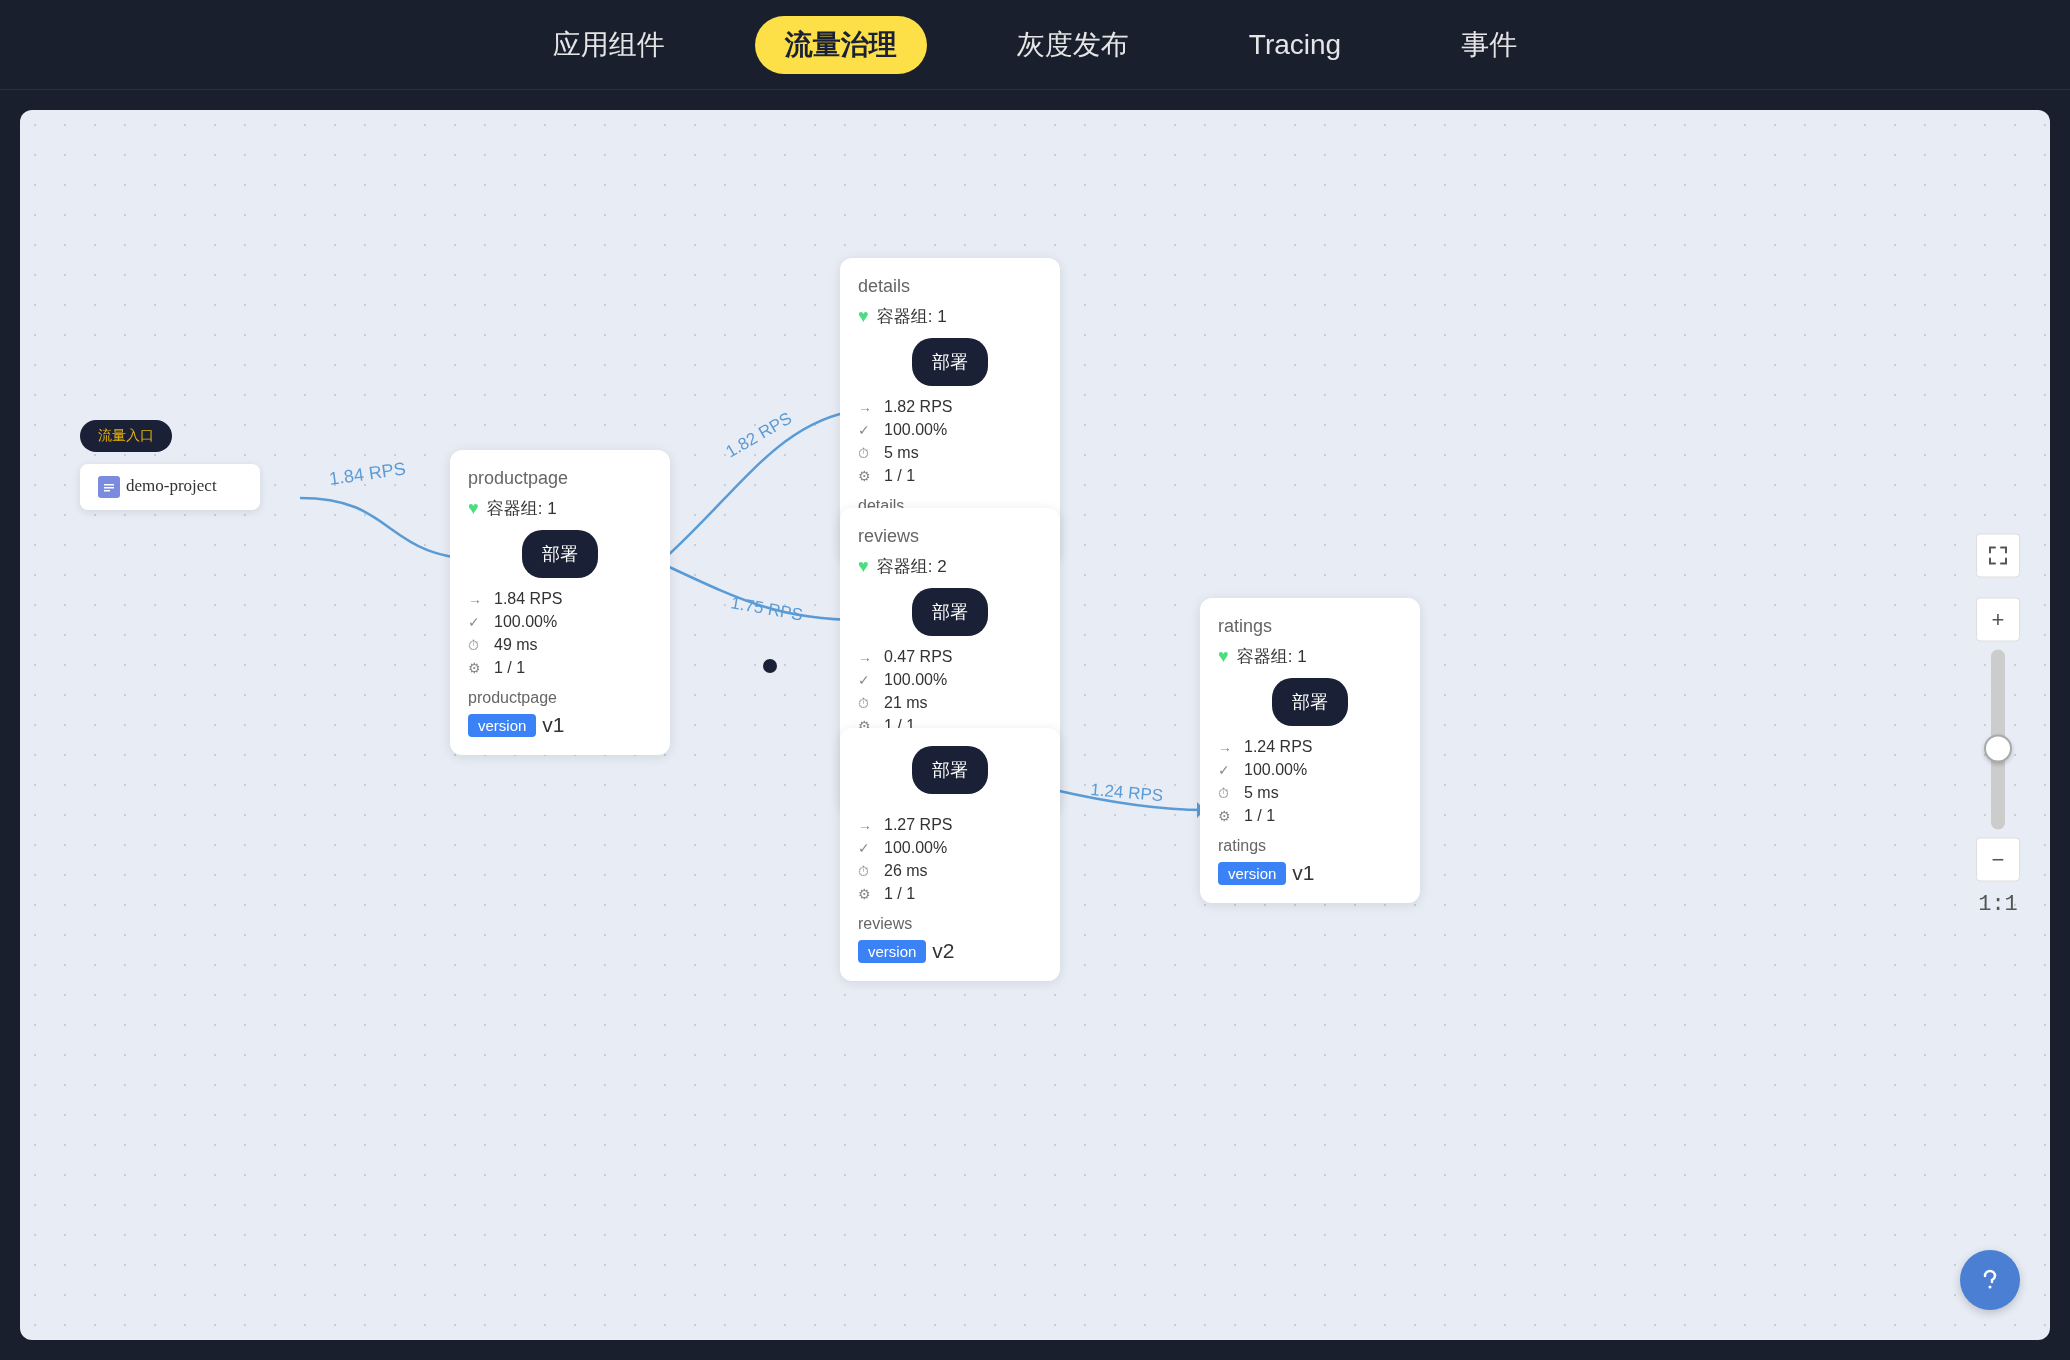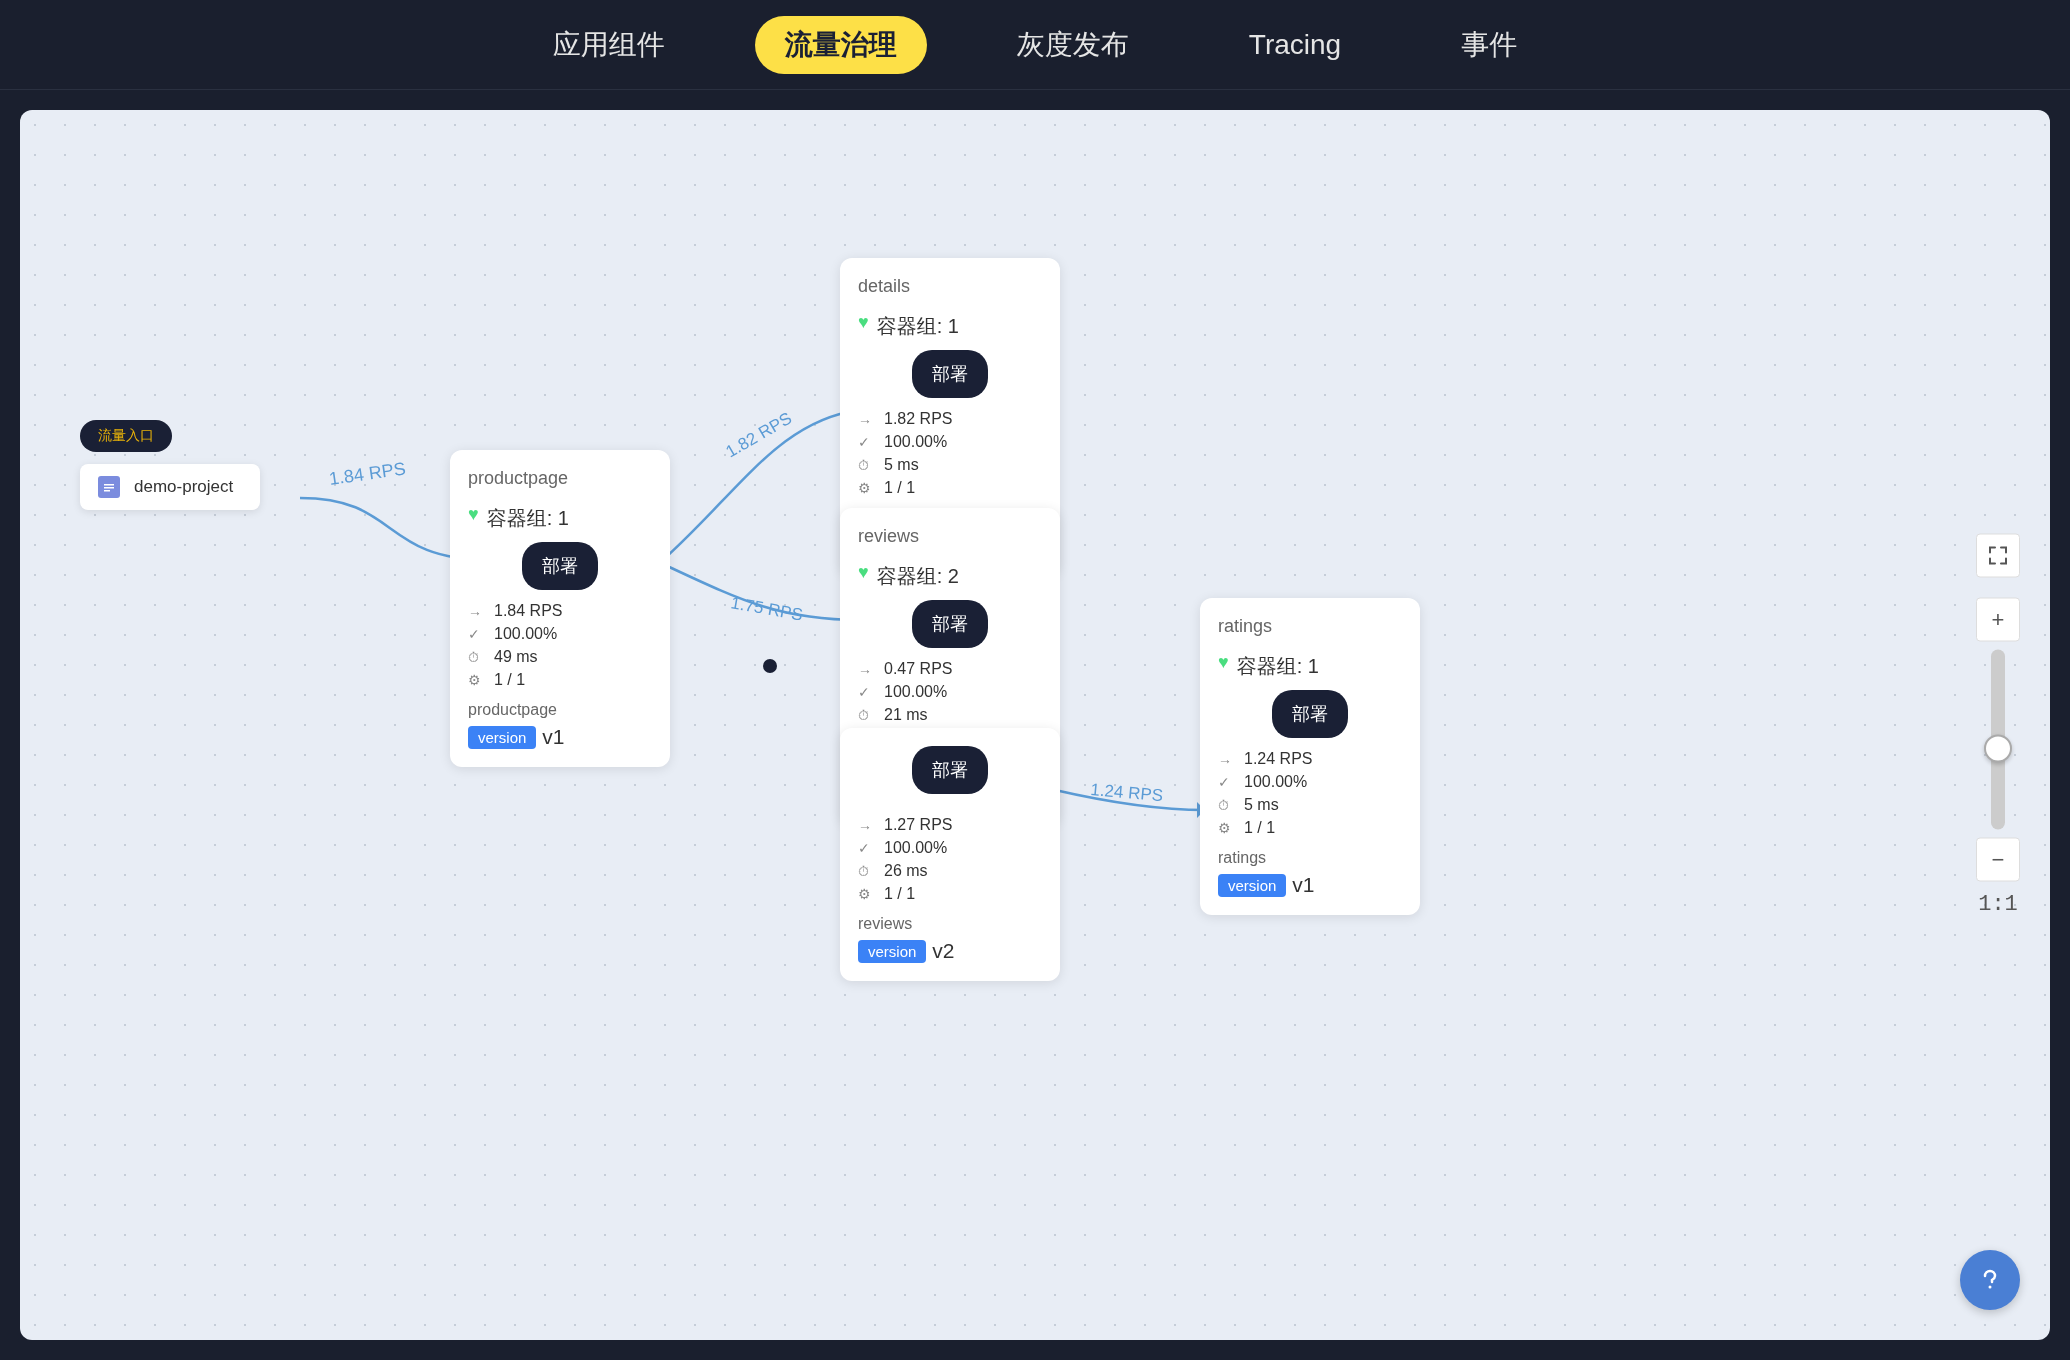--- a/index.html
+++ b/index.html
@@ -132,23 +132,22 @@
       display: flex;
       align-items: center;
       gap: 8px;
       margin-bottom: 10px;
     }
     .heart-icon {
       color: #4ade80;
       font-size: 18px;
     }
     .node-container-label {
-      font-size: 20px;
+      font-size: 17px;
       color: #333;
-      margin-top: 8px;
     }
 
     .deploy-badge {
       background: #1a2035;
       color: white;
       border-radius: 20px;
       padding: 12px 20px;
       font-size: 18px;
       display: inline-block;
       margin-bottom: 12px;
@@ -211,23 +210,23 @@
       font-size: 14px;
       margin-bottom: 12px;
       display: inline-block;
     }
     .entry-card {
       background: white;
       border-radius: 8px;
       padding: 12px 18px;
       box-shadow: 0 2px 8px rgba(0,0,0,0.1);
       display: flex;
-      align-items: center;
-      gap: 14px;
+      gap: 6px;
       min-width: 180px;
+      font-family: Liberation Serif, serif;
     }
     .entry-icon {
       width: 22px;
       height: 22px;
       background: #7b8cde;
       border-radius: 3px;
       display: flex;
       align-items: center;
       justify-content: center;
     }

